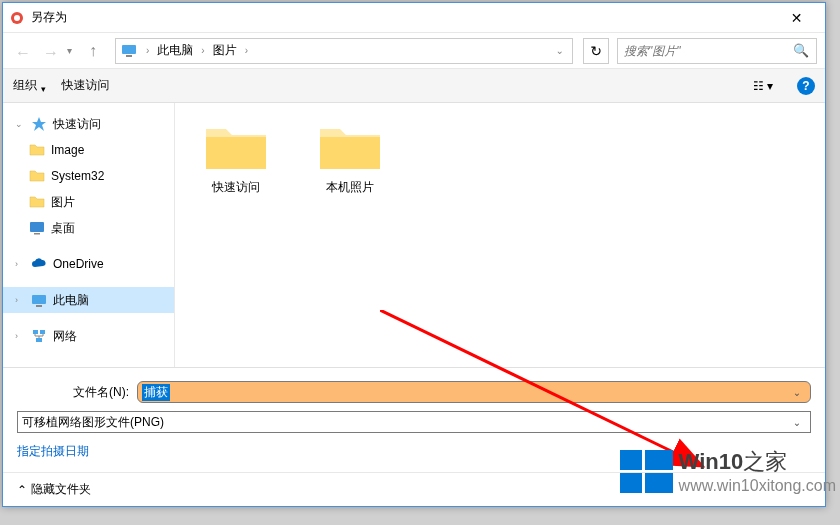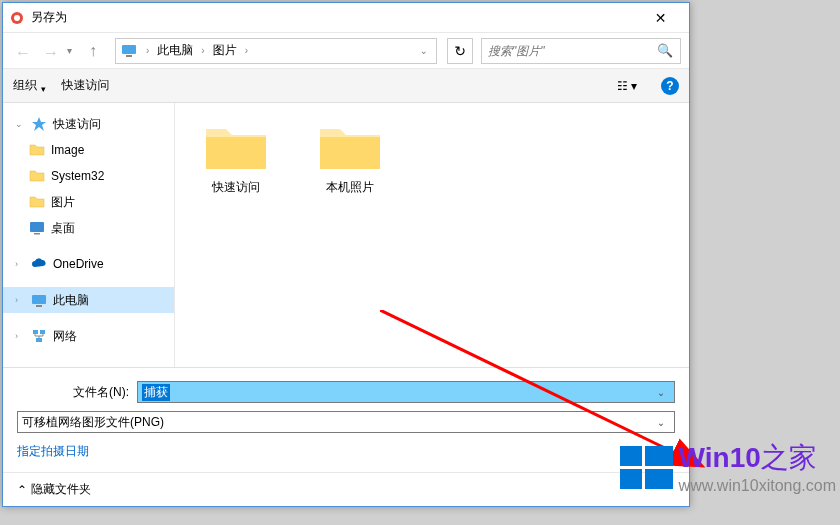--- a/index.html
+++ b/index.html
@@ -1,17 +1,17 @@
 <!DOCTYPE html>
 <html><head>
 <meta charset="utf-8">
 <style>
 * { box-sizing: border-box; margin: 0; padding: 0; font-family: "Microsoft YaHei", "Segoe UI", sans-serif; }
 body { width: 840px; height: 525px; background: #d0d0d0; position: relative; overflow: hidden; }
-.dialog { position: absolute; left: 2px; top: 2px; width: 688px; height: 505px; background: #fff; border: 1px solid #4a90d9; box-shadow: 0 0 8px rgba(0,0,0,0.3); display: flex; flex-direction: column; }
+.dialog { position: absolute; left: 2px; top: 2px; width: 824px; height: 505px; background: #fff; border: 1px solid #4a90d9; box-shadow: 0 0 8px rgba(0,0,0,0.3); display: flex; flex-direction: column; }
 .titlebar { height: 30px; background: #fff; display: flex; align-items: center; padding: 0 6px; border-bottom: 1px solid #e8e8e8; }
 .title-icon { width: 16px; height: 16px; margin-right: 6px; }
 .title-text { font-size: 12px; flex: 1; }
 .title-close { width: 45px; height: 28px; display: flex; align-items: center; justify-content: center; cursor: pointer; font-size: 14px; }
 .navbar { height: 36px; display: flex; align-items: center; padding: 2px 8px; gap: 4px; border-bottom: 1px solid #e8e8e8; }
 .nav-btn { width: 24px; height: 24px; display: flex; align-items: center; justify-content: center; color: #888; cursor: pointer; font-size: 16px; }
 .nav-btn.disabled { color: #ccc; }
 .nav-dropdown { width: 10px; color: #888; font-size: 10px; cursor: pointer; }
 .breadcrumb { flex: 1; height: 26px; border: 1px solid #ccc; display: flex; align-items: center; padding: 0 4px; margin: 0 6px; }
 .bc-icon { width: 18px; height: 18px; margin-right: 4px; }
@@ -36,33 +36,33 @@
 .side-spacer { height: 10px; }
 .folder-svg { fill: #ffd86b; stroke: #d9b84a; stroke-width: 0.5; }
 .main { flex: 1; padding: 14px; display: flex; gap: 20px; align-items: flex-start; }
 .folder-item { width: 94px; display: flex; flex-direction: column; align-items: center; cursor: pointer; padding: 4px; }
 .folder-big { width: 64px; height: 52px; margin-bottom: 6px; }
 .folder-label { font-size: 12px; text-align: center; }
 .bottom { border-top: 1px solid #e0e0e0; padding: 13px 14px 4px; }
 .field-row { display: flex; align-items: center; margin-bottom: 8px; }
 .field-label { width: 120px; text-align: right; font-size: 12px; padding-right: 8px; }
 .field-input { flex: 1; height: 22px; border: 1px solid #7a7a7a; padding: 0 4px; font-size: 12px; display: flex; align-items: center; position: relative; }
-.field-input.sel { background: #7dd3fc; }
+.field-input.sel { background: #fdba74; border-radius: 6px; }
 .field-input .selected-text { background: #0078d7; color: #fff; padding: 0 2px; }
 .field-drop { width: 18px; text-align: center; color: #555; font-size: 10px; cursor: pointer; }
 .date-row { display: flex; align-items: center; padding: 2px 0 8px; }
 .date-label { width: 120px; text-align: right; font-size: 12px; color: #888; padding-right: 8px; }
 .date-link { font-size: 12px; color: #0066cc; cursor: pointer; }
 .footer { display: flex; align-items: center; padding: 8px 14px; border-top: 1px solid #e8e8e8; }
 .hide-folders { font-size: 12px; cursor: pointer; display: flex; align-items: center; gap: 4px; }
 .watermark { position: absolute; right: 4px; bottom: 30px; display: flex; align-items: center; gap: 6px; }
 .win-logo { display: grid; grid-template-columns: 22px 28px; grid-template-rows: 20px 20px; gap: 3px; }
 .win-logo div { background: #0078d7; }
 .wm-text { display: flex; flex-direction: column; }
-.wm-title { font-size: 28px; font-weight: 300; color: #6d28d9; }
+.wm-title { font-size: 22px; font-weight: 300; color: #404040; }
 .wm-title b { font-weight: 600; }
 .wm-url { font-size: 16px; color: #888; }
 .arrow { position: absolute; left: 380px; top: 310px; width: 340px; height: 170px; pointer-events: none; }
 </style>
 </head>
 <body>
 
 <div class="dialog">
   <div class="titlebar">
     <svg class="title-icon" viewBox="0 0 16 16">

